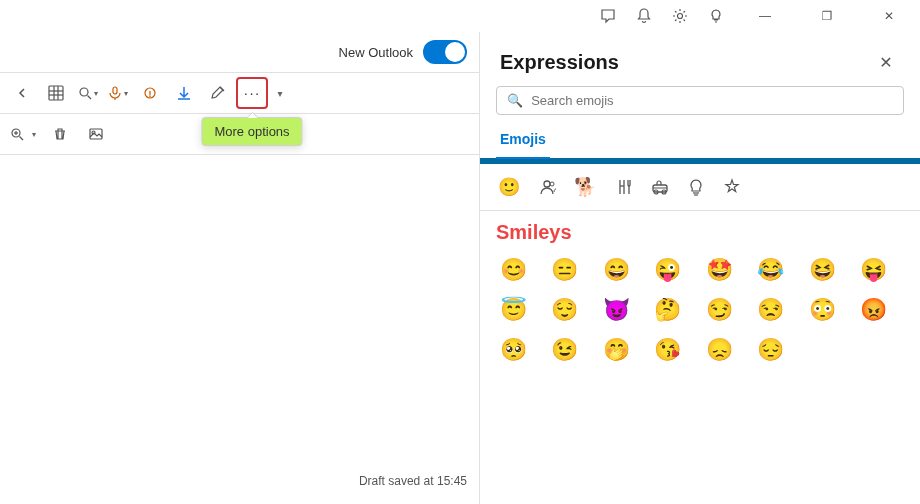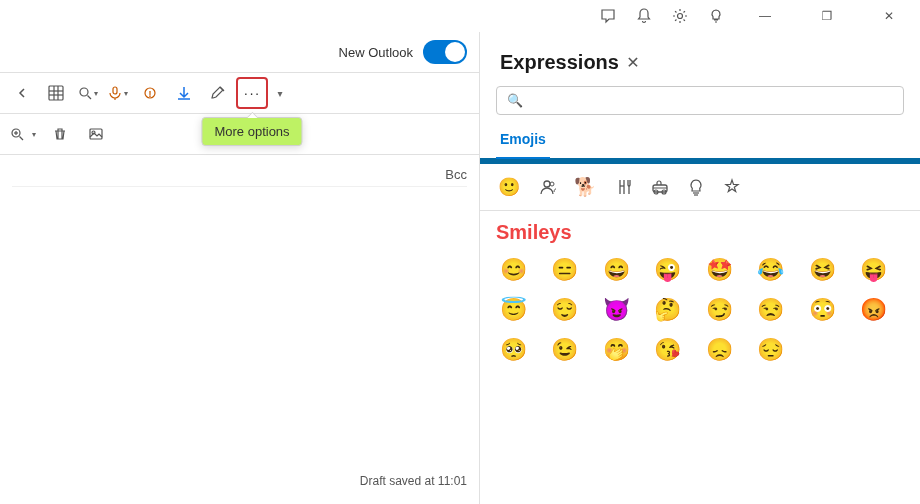--- a/index.html
+++ b/index.html
@@ -215,21 +215,21 @@
     .right-panel {
       flex: 1;
       display: flex;
       flex-direction: column;
       background: #fff;
       padding: 0;
     }
     .expressions-header {
       display: flex;
       align-items: center;
-      justify-content: flex-start;
+      justify-content: space-between;
       padding: 16px 20px 10px 20px;
     }
     .expressions-title {
       font-size: 20px;
       font-weight: 600;
       color: #1a1a1a;
     }
     .close-btn {
       width: 28px;
       height: 28px;
@@ -482,34 +482,34 @@
       <div class="toolbar-btn">
         <svg width="14" height="14" viewBox="0 0 14 14" fill="none">
           <rect x="1" y="2" width="12" height="10" rx="1" stroke="#555" stroke-width="1.2"></rect>
           <circle cx="4.5" cy="5.5" r="1.5" stroke="#555" stroke-width="1.2"></circle>
           <path d="M1 10l4-4 3 3 2-2 3 3" stroke="#555" stroke-width="1.2" fill="none"></path>
         </svg>
       </div>
     </div>
 
     <div class="compose-area">
-      <div class="bcc-row">Bcc</div>
-      <div class="draft-status">Draft saved at 11:01</div>
+      <div class="draft-status">Draft saved at 15:45</div>
     </div>
   </div>
 
   <div class="right-panel">
 
     <div class="expressions-header">
       <span class="expressions-title">Expressions</span>
       <button class="close-btn">✕</button>
     </div>
 
     <div class="search-bar">
       <span class="search-icon">🔍</span>
+      <input class="search-input" type="text" placeholder="Search emojis" style="">
     </div>
 
     <div class="tab-row">
       <div class="tab-item active">
         <span>Emojis</span>
       </div>
     </div>
 
     <div class="category-row">
       <div class="cat-icon active">🙂</div>

